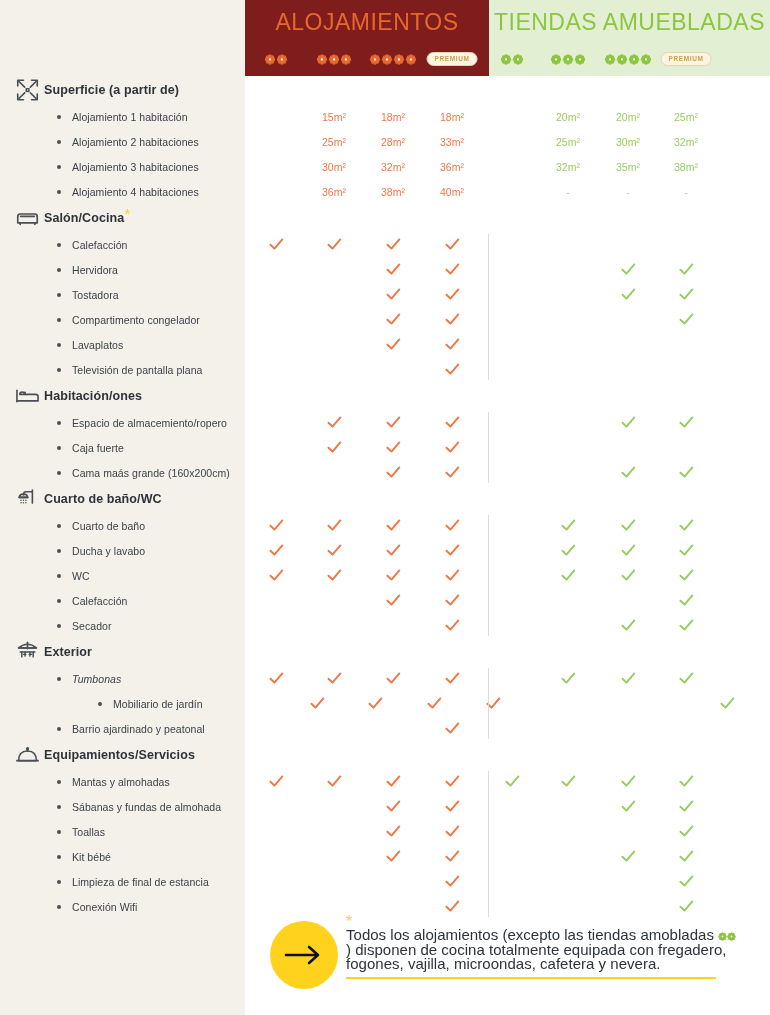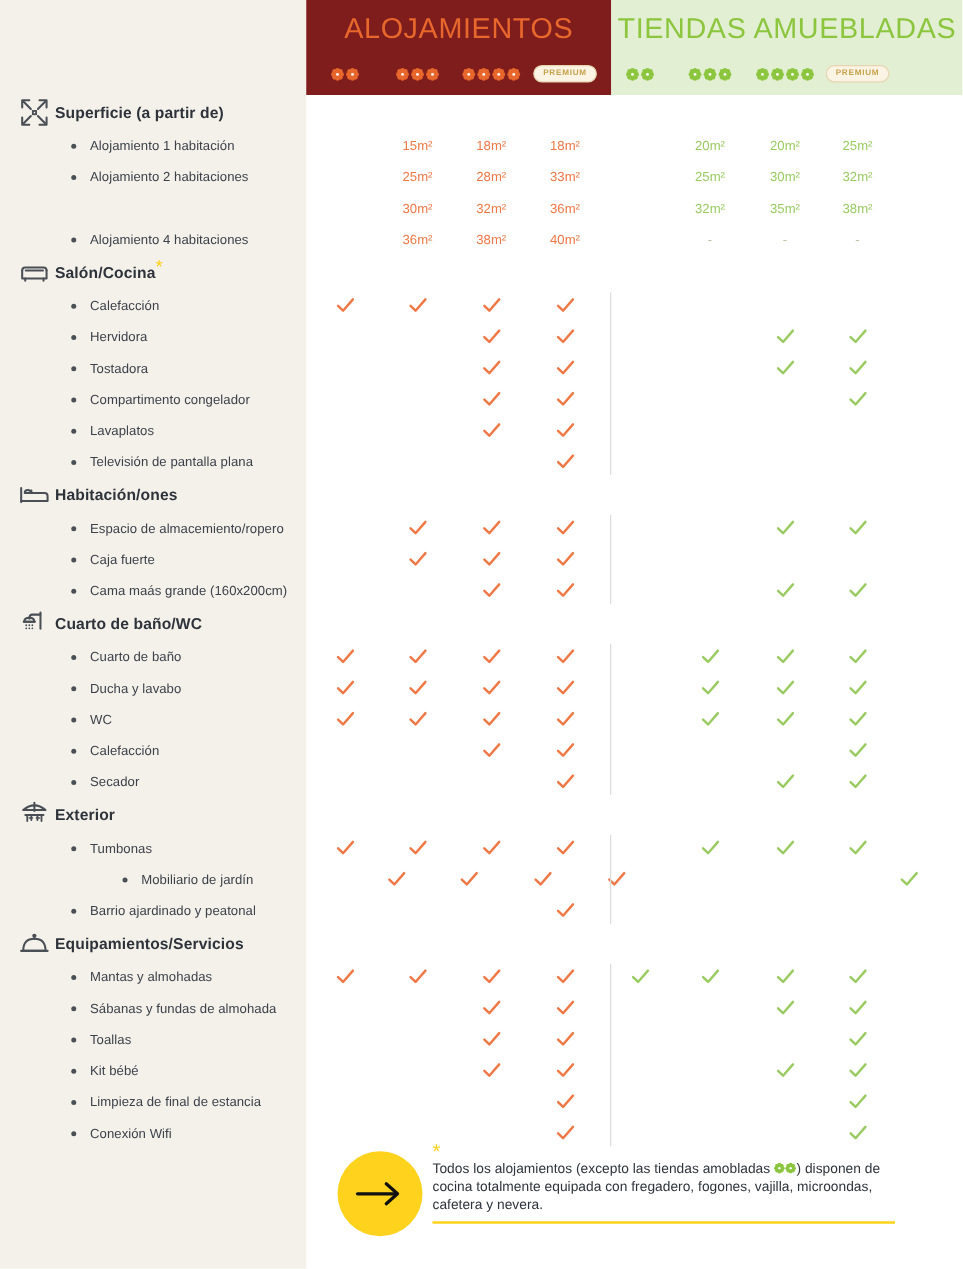--- a/index.html
+++ b/index.html
@@ -213,21 +213,21 @@
     width: 392px;
   }
   #note-star {
     color: #FFD21E;
     font-size: 16px;
     line-height: 8px;
     display: block;
     height: 10px;
   }
   #note-text {
-    font-size: 11px;
+    font-size: 15px;
     line-height: 14.5px;
     color: #2E333B;
     letter-spacing: .02px;
   }
   .inline-flowers {
     display: inline-flex;
     gap: 0px;
     vertical-align: -1px;
   }
   #note-rule {
@@ -574,20 +574,24 @@
           <span class="feat-label">Alojamiento 2 habitaciones</span>
         </div>
         <div class="cell sq-o" style="left: 334px;">25m²</div>
         <div class="cell sq-o" style="left: 393px;">28m²</div>
         <div class="cell sq-o" style="left: 452px;">33m²</div>
         <div class="cell sq-g" style="left: 568px;">25m²</div>
         <div class="cell sq-g" style="left: 628px;">30m²</div>
         <div class="cell sq-g" style="left: 686px;">32m²</div>
       </div>
       <div class="row" style="top: 78px;">
+        <div class="feat">
+          <span class="bullet"></span>
+          <span class="feat-label">Alojamiento 3 habitaciones</span>
+        </div>
         <div class="cell sq-o" style="left: 334px;">30m²</div>
         <div class="cell sq-o" style="left: 393px;">32m²</div>
         <div class="cell sq-o" style="left: 452px;">36m²</div>
         <div class="cell sq-g" style="left: 568px;">32m²</div>
         <div class="cell sq-g" style="left: 628px;">35m²</div>
         <div class="cell sq-g" style="left: 686px;">38m²</div>
       </div>
       <div class="row" style="top: 103px;">
         <div class="feat">
           <span class="bullet"></span>
@@ -1020,21 +1024,21 @@
             <path d="M9 16 V22" stroke="#4A4F56" stroke-width="1.8" fill="none" stroke-linecap="round" stroke-linejoin="round"></path>
             <path d="M23 16 V22" stroke="#4A4F56" stroke-width="1.8" fill="none" stroke-linecap="round" stroke-linejoin="round"></path>
             <path d="M13 16 V21" stroke="#4A4F56" stroke-width="1.8" fill="none" stroke-linecap="round" stroke-linejoin="round"></path>
             <path d="M19 16 V21" stroke="#4A4F56" stroke-width="1.8" fill="none" stroke-linecap="round" stroke-linejoin="round"></path>
             <path d="M11 19 H14" stroke="#4A4F56" stroke-width="1.6" fill="none" stroke-linecap="round" stroke-linejoin="round"></path>
             <path d="M18 19 H21" stroke="#4A4F56" stroke-width="1.6" fill="none" stroke-linecap="round" stroke-linejoin="round"></path>
           </svg>
         </span>
         <span class="grp-label">Exterior</span>
       </div>
-      <div class="row" style="top: 590px;">
+      <div class="row" style="top: 590px; font-style: italic;">
         <div class="feat">
           <span class="bullet"></span>
           <span class="feat-label">Tumbonas</span>
         </div>
         <div class="cell" style="left: 276px;">
           <svg width="15" height="13" viewBox="0 0 16 14">
             <path d="M1.5 7.2 L5.8 11.4 L14.3 1.6" stroke="#EE7846" stroke-width="2.1" stroke-linecap="round" stroke-linejoin="round" fill="none"></path>
           </svg>
         </div>
         <div class="cell" style="left: 334px;">

